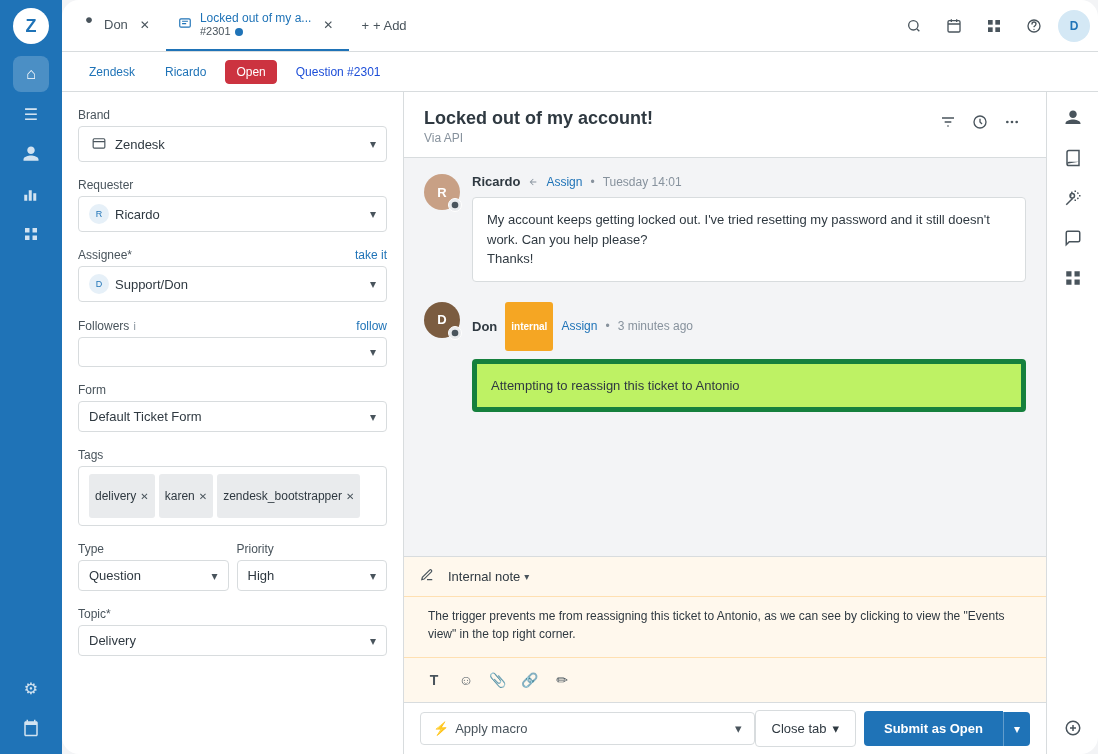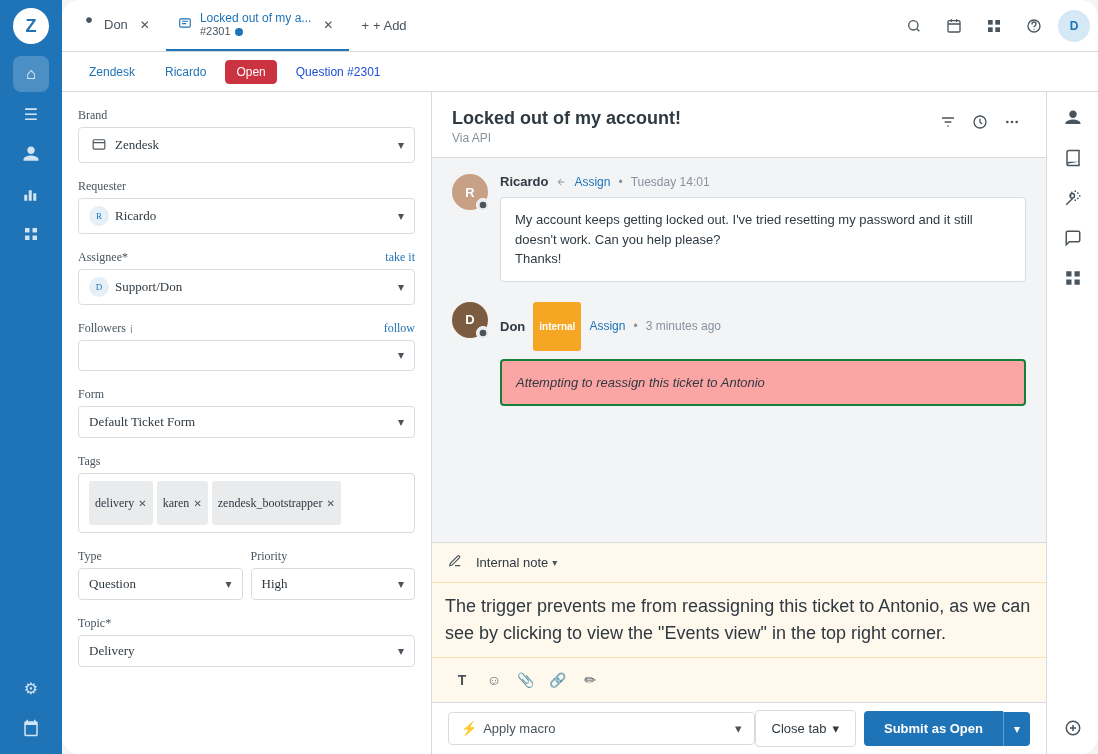--- a/index.html
+++ b/index.html
@@ -152,27 +152,26 @@
 
     
     .content-row {
       flex: 1;
       display: flex;
       overflow: hidden;
     }
 
     
     .left-panel {
-      width: 370px;
+      width: 342px;
       background: #fff;
       border-right: 1px solid #d8dcde;
       overflow-y: auto;
       flex-shrink: 0;
       padding: 16px;
-      font-family: Liberation Serif, serif;
     }
 
     .field-group { margin-bottom: 16px; }
     .field-label {
       font-size: 12px;
       color: #49545c;
       margin-bottom: 4px;
       display: flex;
       align-items: center;
       gap: 4px;
@@ -371,24 +370,23 @@
     }
     .internal-badge {
       background: #f5a623;
       color: #fff;
       font-size: 10px;
       padding: 19px 6px;
       border-radius: 3px;
       font-weight: 600;
     }
     .message-body.internal-note {
-      background: #fca5a5;
-      border: 2px solid #15803d;
+      background: #bef264;
+      border: 5px solid #15803d;
       border-radius: 4px;
-      font-style: italic;
     }
 
     
     .reply-area {
       background: #fff8ed;
       border-top: 1px solid #d8dcde;
       padding: 0;
       flex-shrink: 0;
     }
     .reply-type-bar {
@@ -403,22 +401,22 @@
       align-items: center;
       gap: 4px;
       font-size: 13px;
       color: #2f3941;
       cursor: pointer;
       padding: 4px 8px;
       border-radius: 4px;
     }
     .reply-type-chevron { font-size: 10px; color: #49545c; }
     .reply-text {
-      padding: 10px 13px;
-      font-size: 18px;
+      padding: 10px 24px;
+      font-size: 12px;
       color: #2f3941;
       line-height: 1.5;
       min-height: 60px;
     }
     .reply-toolbar {
       display: flex;
       align-items: center;
       padding: 8px 16px;
       gap: 4px;
       border-top: 1px solid #ffe0b2;

